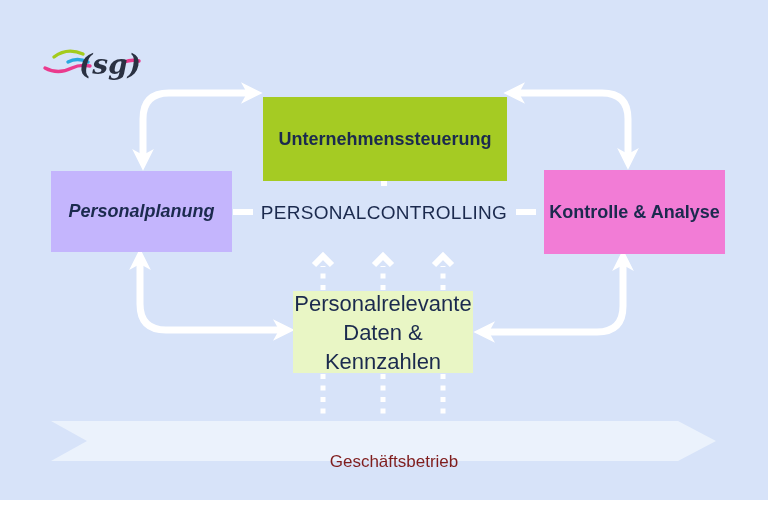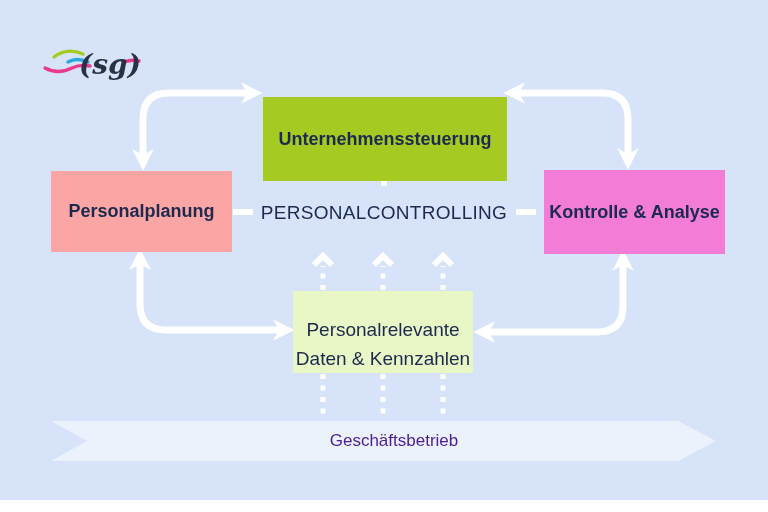--- a/index.html
+++ b/index.html
@@ -14,23 +14,22 @@
     position:absolute;
     display:flex;align-items:center;justify-content:center;
     text-align:center;
     font-weight:bold;font-size:18px;
   }
   .box-top{left:263px;top:50px;width:244px;height:84px;margin-top:47px;}
   .box-left{left:51px;top:171px;width:181px;height:81px;}
   .box-right{left:544px;top:170px;width:181px;height:84px;}
   .box-data{
     left:293px;top:291px;width:180px;height:82px;
-    font-weight:normal;font-size:19px;line-height:29px;
+    font-weight:normal;font-size:22px;line-height:29px;
     white-space:pre-line;
-    align-items:flex-end;
   }
   .center-title{
     position:absolute;left:0;right:0;top:202px;
     text-align:center;
     font-weight:normal;font-size:19px;letter-spacing:0.3px;
   }
   .banner-label{
     position:absolute;left:0;right:0;top:431px;
     text-align:center;padding-left:20px;
     font-size:17px;
@@ -86,30 +85,30 @@
       <path d="M3 28 Q16 35 30 28 Q38 24 48 26" stroke="#ea3a8e"></path>
       <path d="M82 22 Q90 19 97 21" stroke="#ea3a8e"></path>
     </g>
     <text x="68" y="34" text-anchor="middle" font-family="DejaVu Serif, serif" font-style="italic" font-weight="bold" font-size="28" fill="#2a3142">(sg)</text>
   </svg>
 
   <div class="box box-top" style="background-color: rgb(165, 203, 35);">
     <span style="color: rgb(27, 42, 78);">Unternehmenssteuerung</span>
   </div>
 
-  <div class="box box-left" style="background-color: #fca5a5;">
+  <div class="box box-left" style="background-color: #c4b5fd; font-style: italic;">
     <span style="color: rgb(27, 42, 78);">Personalplanung</span>
   </div>
 
   <div class="box box-right" style="background-color: rgb(242, 124, 214);">
     <span style="color: rgb(27, 42, 78);">Kontrolle &amp; Analyse</span>
   </div>
 
   <div class="box box-data" style="background-color: rgb(233, 246, 197);">
     <span style="color: rgb(27, 42, 78);">Personalrelevante
 Daten &amp; Kennzahlen</span>
   </div>
 
   <div class="center-title" style="color: rgb(27, 42, 78);">PERSONALCONTROLLING</div>
 
-  <div class="banner-label" style="color: #4c1d95;">Geschäftsbetrieb</div>
+  <div class="banner-label" style="color: #7f1d1d; margin-top: 21px;">Geschäftsbetrieb</div>
 
 </div>
 
 </body></html>

